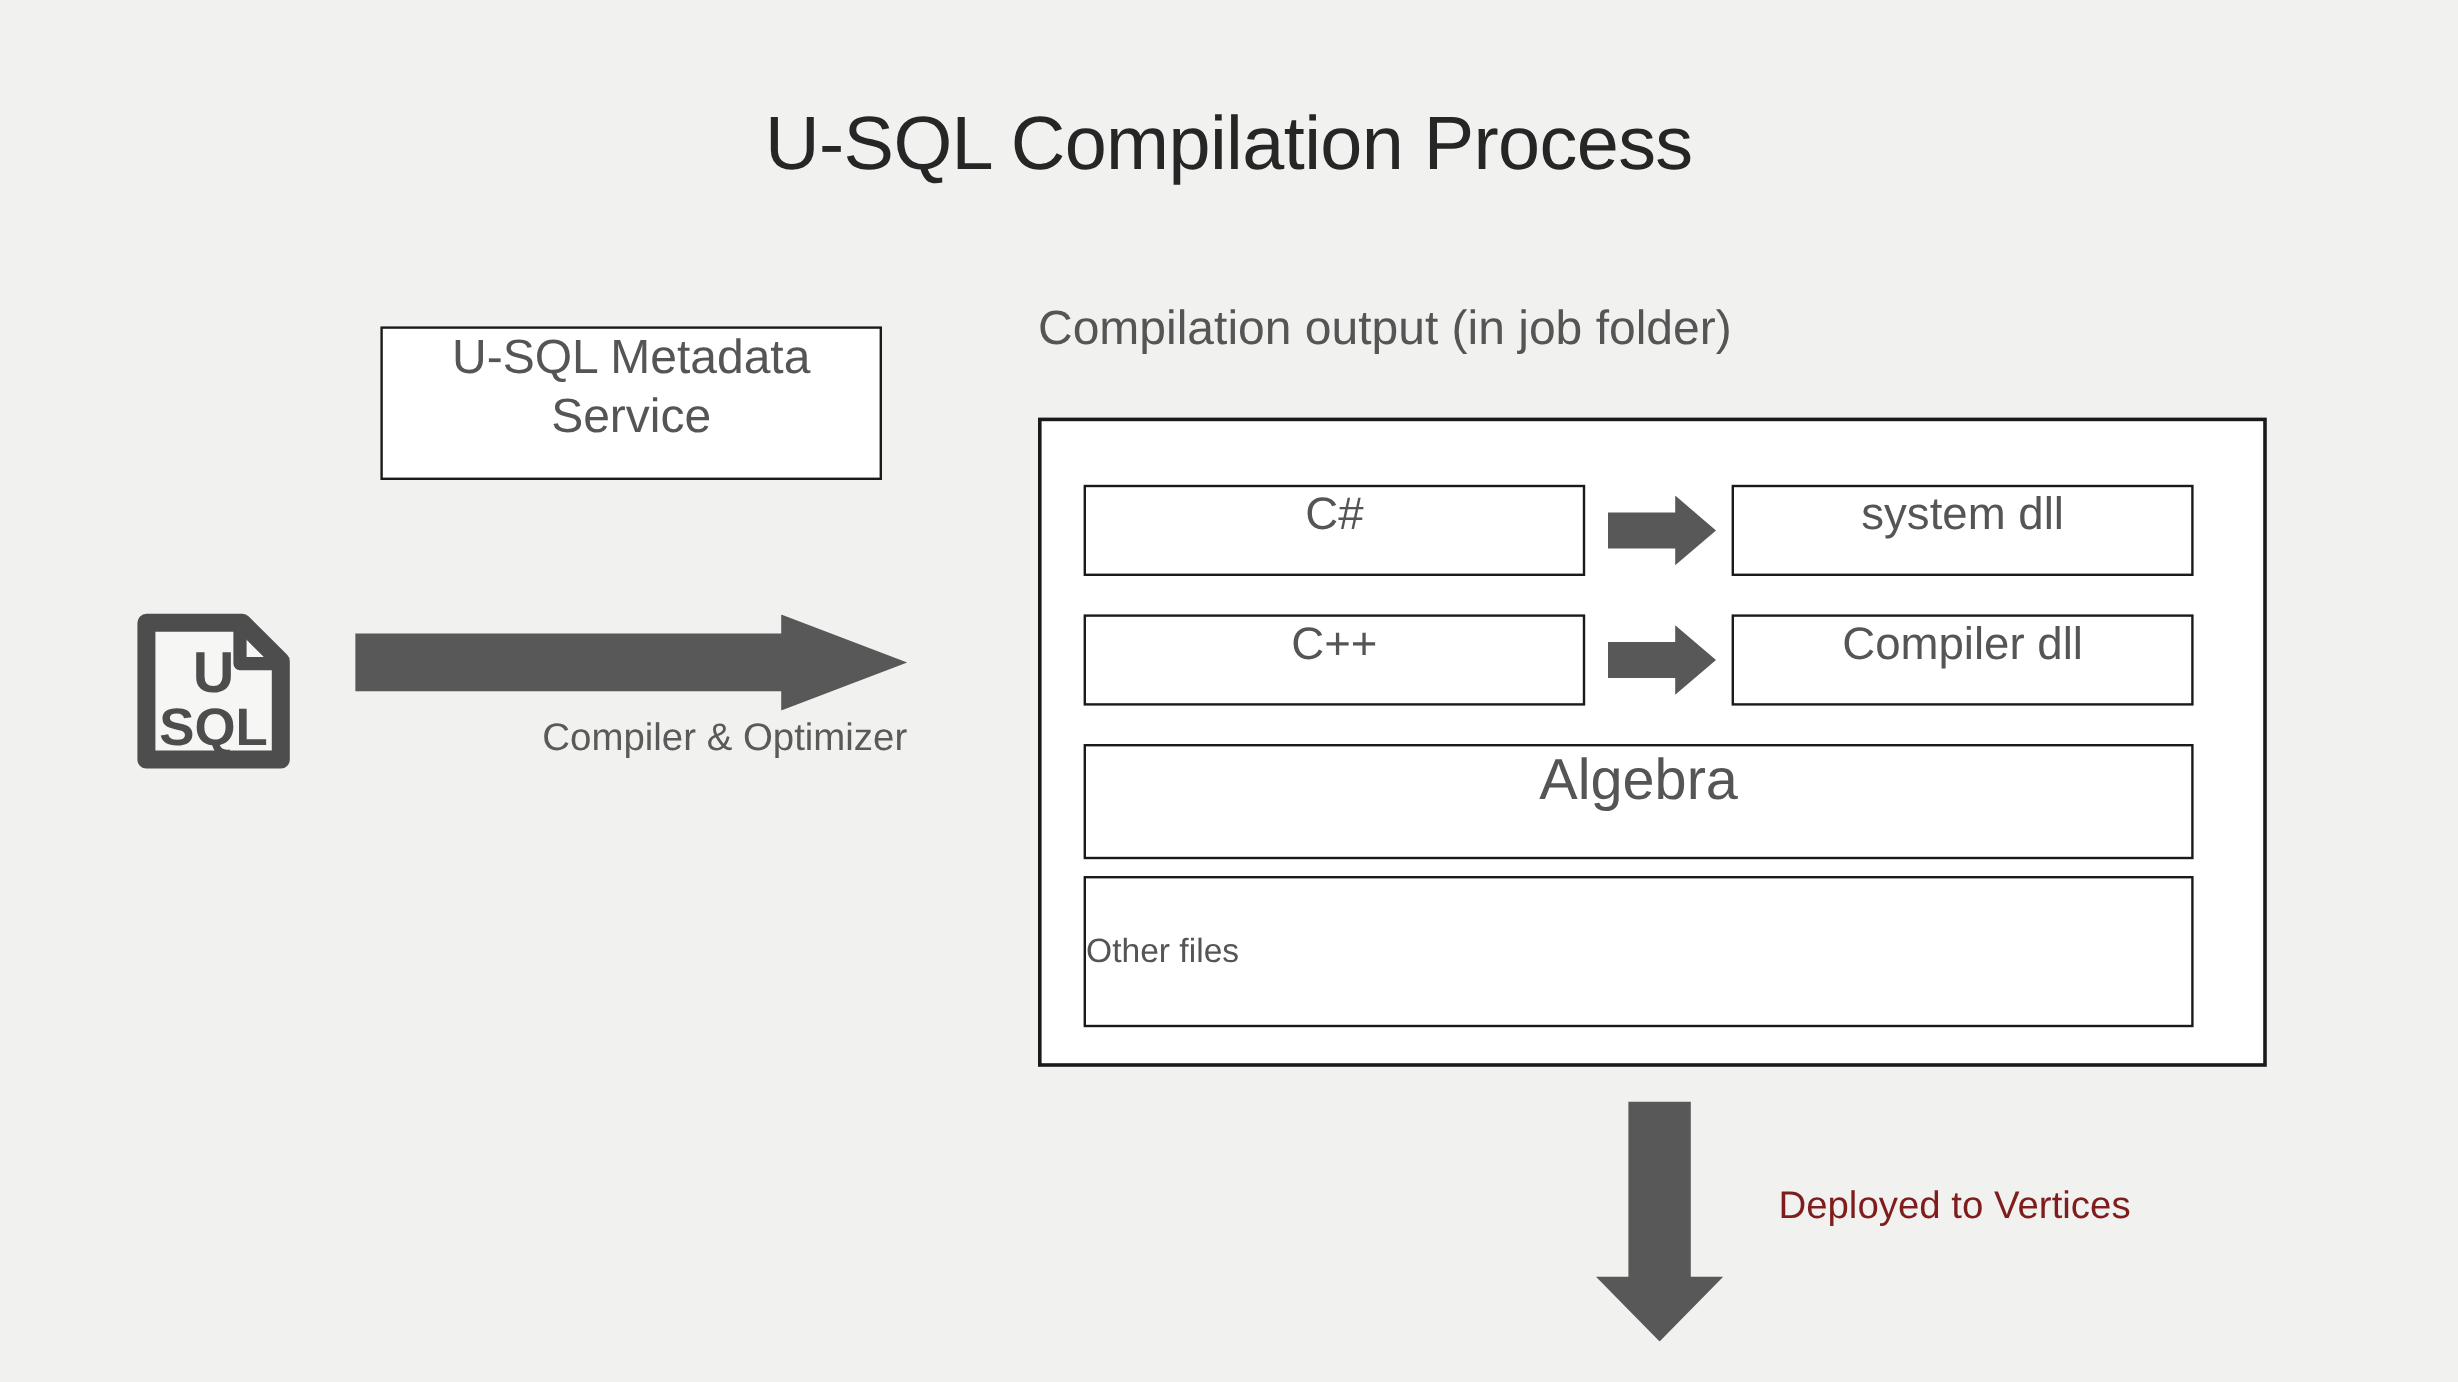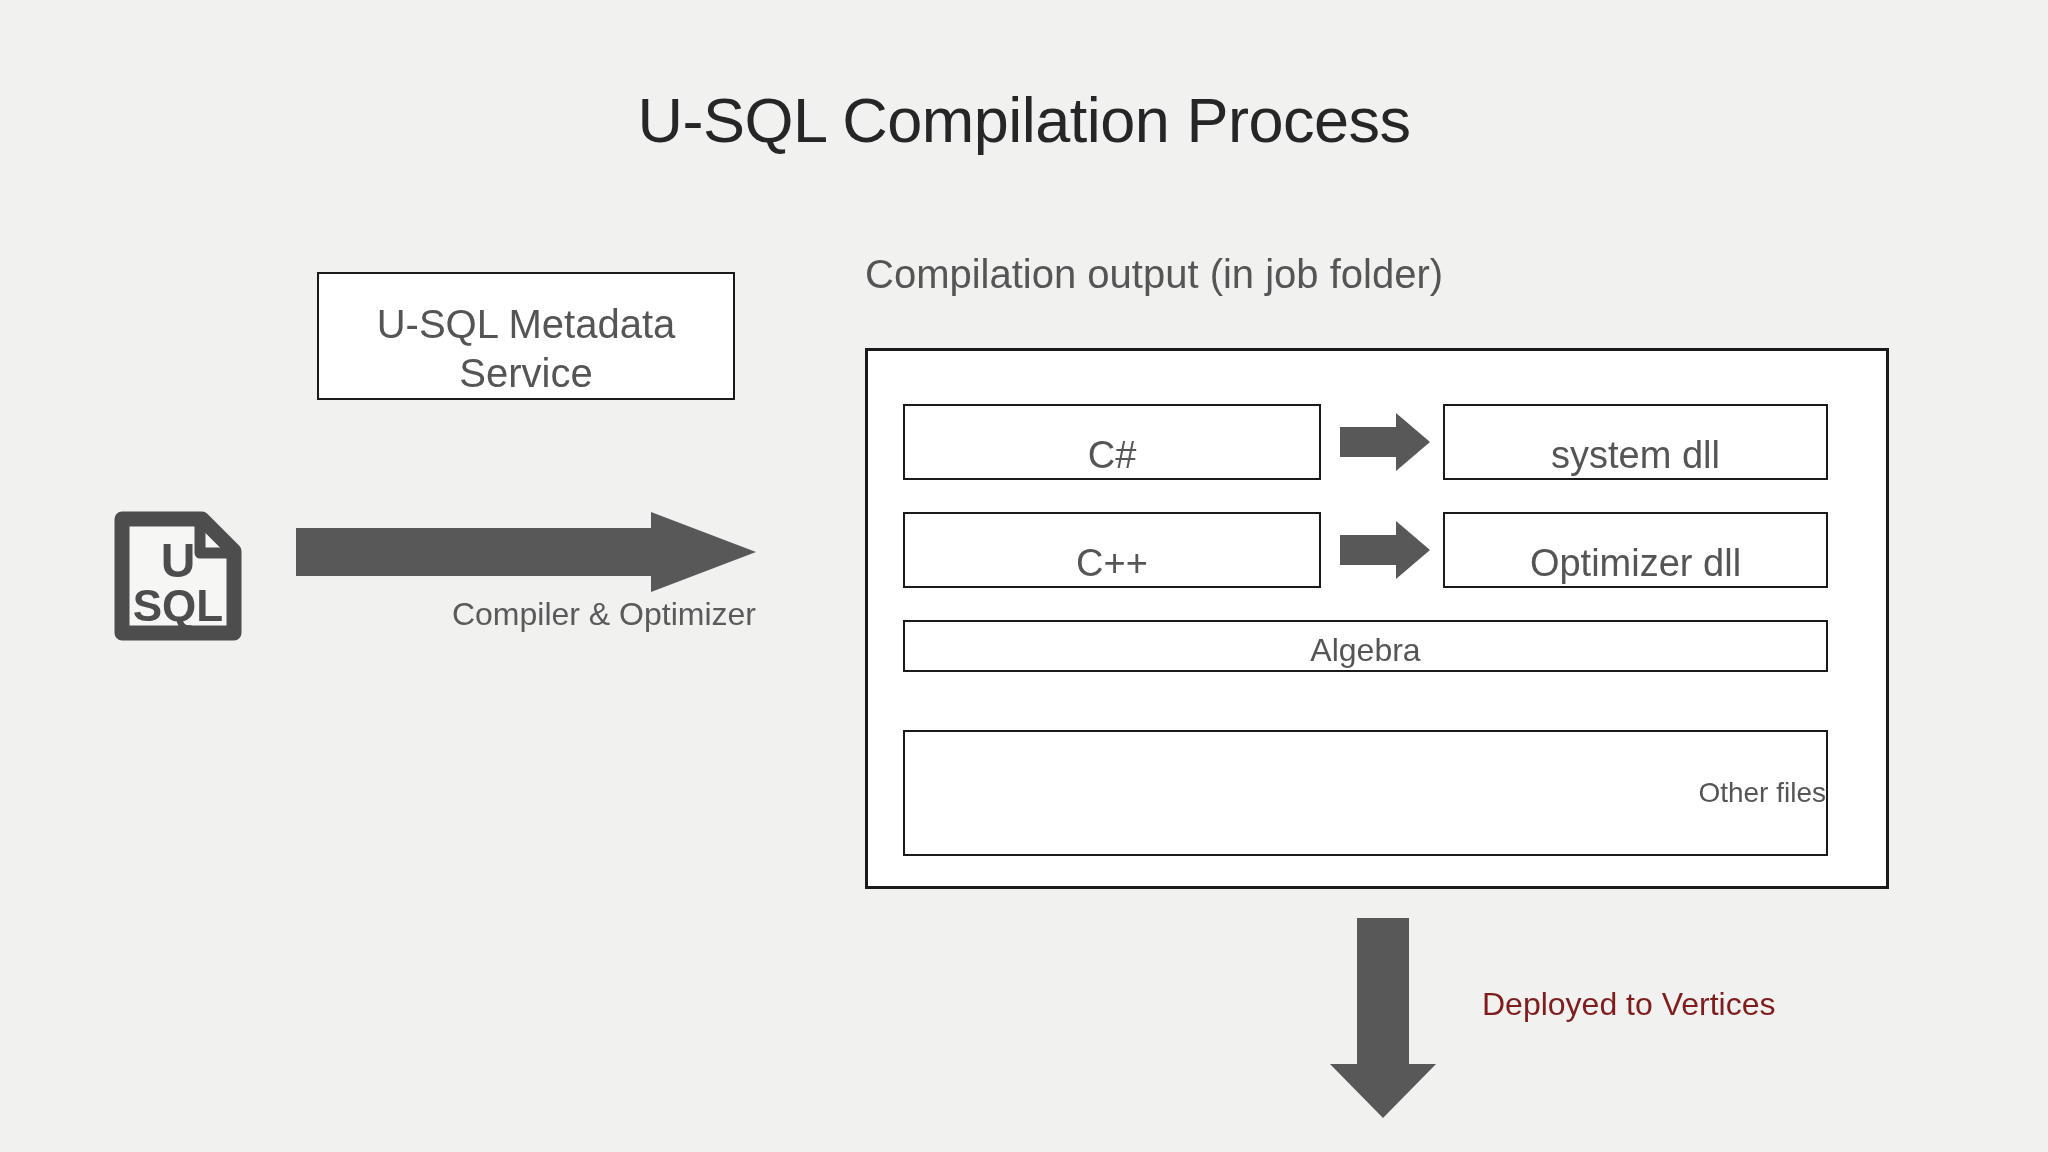--- a/index.html
+++ b/index.html
@@ -34,21 +34,21 @@
     white-space: nowrap;
   }
 
   
   .box {
     position: absolute;
     background: #ffffff;
     border: 2px solid #1a1a1a;
     box-sizing: border-box;
     display: flex;
-    align-items: flex-end;
+    align-items: flex-start;
     justify-content: center;
     text-align: center;
     color: #555555;
     font-weight: 400;
     line-height: 1.22;
   }
 
   
   #metadata-box {
     left: 317px;
@@ -105,21 +105,21 @@
     height: 541px;
     background: #ffffff;
     border: 3px solid #1a1a1a;
     box-sizing: border-box;
   }
 
   #box-csharp      { left: 903px; top: 404px;  width: 418px; height: 76px;  font-size: 38px; }
   #box-managed     { left: 1443px; top: 404px; width: 385px; height: 76px;  font-size: 38px; }
   #box-cpp         { left: 903px; top: 512px;  width: 418px; height: 76px;  font-size: 38px; }
   #box-unmanaged   { left: 1443px; top: 512px; width: 385px; height: 76px;  font-size: 38px; }
-  #box-algebra     { left: 903px; top: 620px;  width: 925px; height: 52px;  font-size: 32px; }
+  #box-algebra     { left: 903px; top: 620px;  width: 925px; height: 96px;  font-size: 48px; }
   #box-other-files { left: 903px; top: 730px;  width: 925px; height: 126px; font-size: 28px;
                      flex-direction: column; }
 
   .small-arrow {
     position: absolute;
     width: 90px;
     height: 58px;
   }
   #arrow-csharp { left: 1340px; top: 413px; }
   #arrow-cpp    { left: 1340px; top: 521px; }
@@ -195,21 +195,21 @@
     <span>C++</span>
   </div>
 
   <div class="small-arrow" id="arrow-cpp">
     <svg width="90" height="58" viewBox="0 0 90 58" xmlns="http://www.w3.org/2000/svg">
       <polygon points="0,14 56,14 56,0 90,29 56,58 56,44 0,44" fill="#585858"></polygon>
     </svg>
   </div>
 
   <div class="box" id="box-unmanaged">
-    <span>Optimizer dll</span>
+    <span>Compiler dll</span>
   </div>
 
   <div class="box" id="box-algebra">
     <span>Algebra</span>
   </div>
 
   <div class="box" id="box-other-files">
     <span>Other files</span>
   </div>
 

